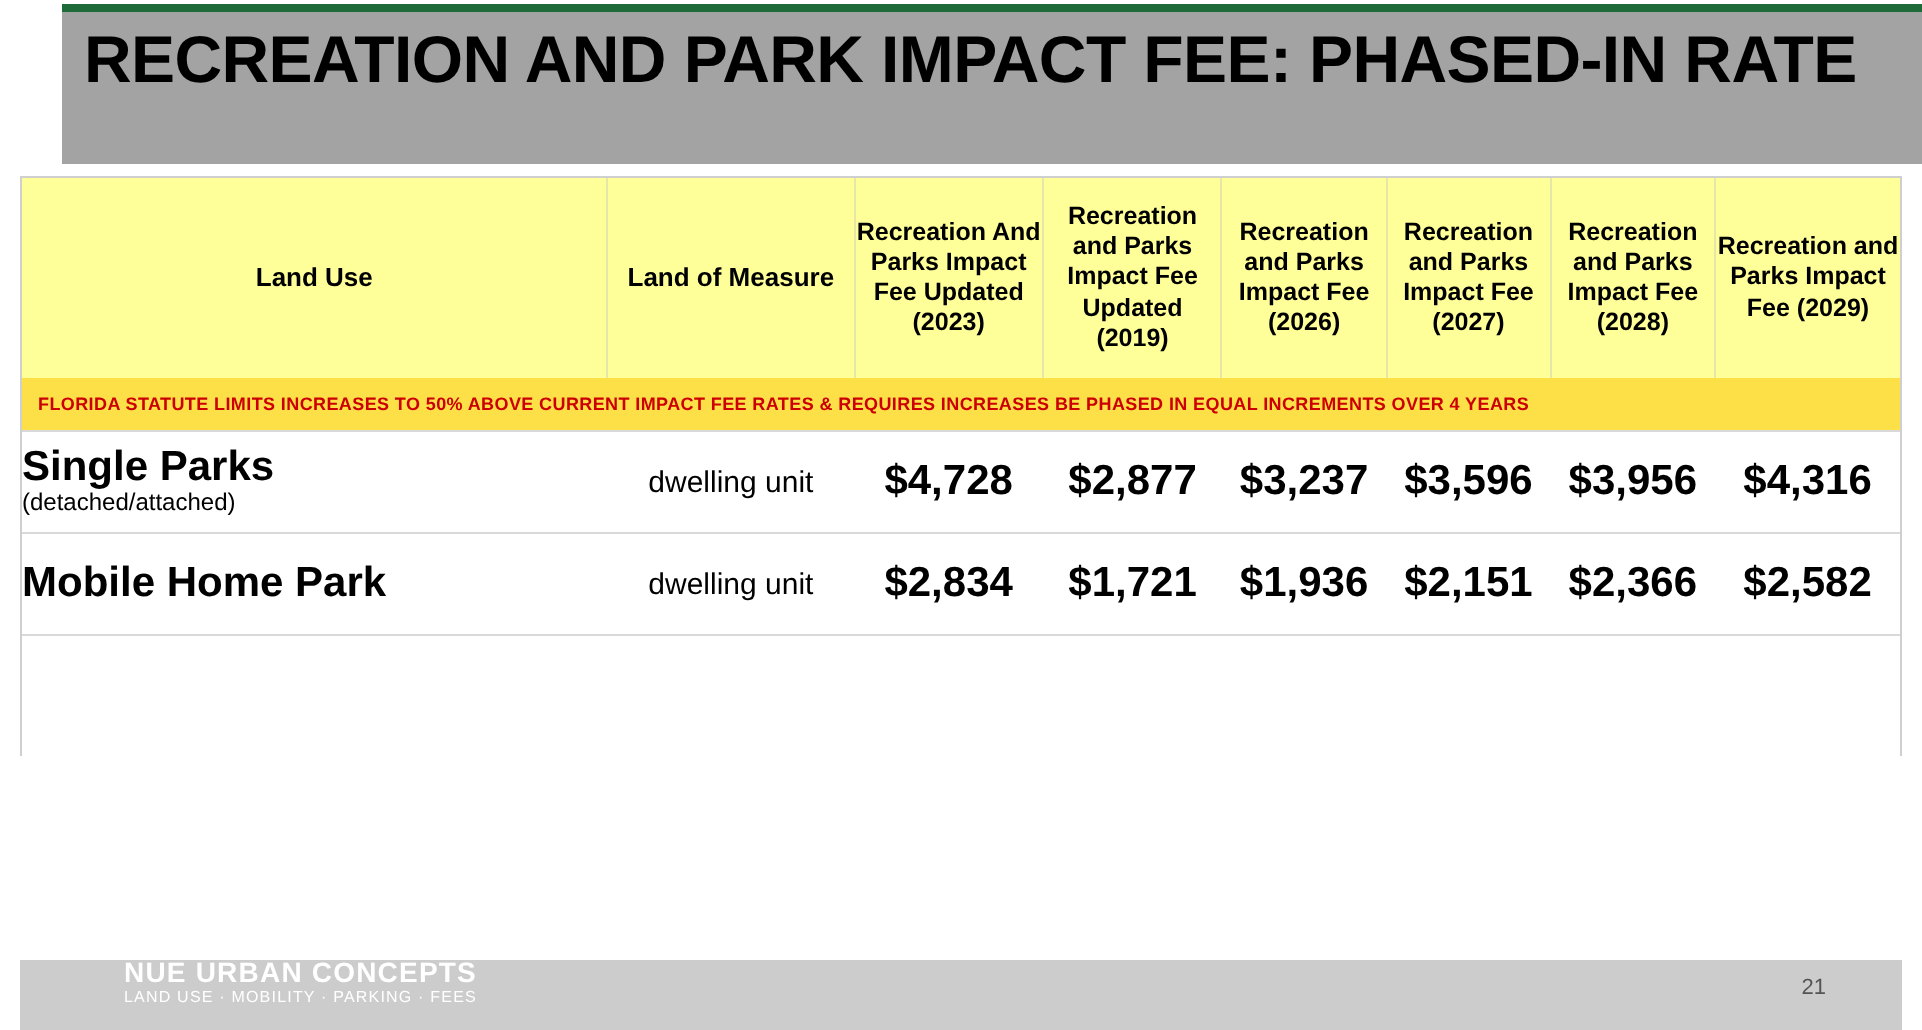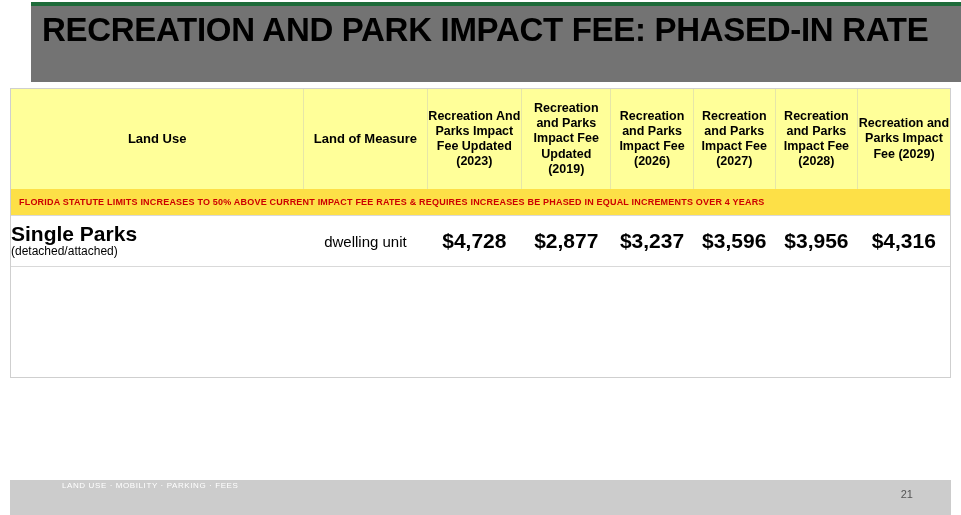--- a/index.html
+++ b/index.html
@@ -24,21 +24,21 @@
   .top-rule {
     position: absolute;
     left: 31px; top: 2px;
     width: 930px; height: 4px;
     background: #1e6b3a;
   }
   .title-band {
     position: absolute;
     left: 31px; top: 6px;
     width: 930px; height: 76px;
-    background: #737373;
+    background: #a3a3a3;
     display: flex;
     align-items: flex-start;
   }
   .title-text {
     font-size: 33px;
     font-weight: bold;
     line-height: 1.12;
     color: #000000;
     padding: 6px 0 0 11px;
     letter-spacing: -0.3px;
@@ -135,21 +135,21 @@
 
   .footer {
     position: absolute;
     left: 10px; top: 480px;
     width: 941px;
     height: 35px;
     background: #cccccc;
   }
   .footer-logo {
     position: absolute;
-    left: 62px; top: 465px;
+    left: 62px; top: 478px;
     color: #ffffff;
     font-family: "Liberation Sans", sans-serif;
   }
   .footer-logo .l1 {
     font-size: 14px;
     font-weight: bold;
     letter-spacing: 0.6px;
     display: block;
     line-height: 1.15;
   }
@@ -214,20 +214,33 @@
           <td class="unit">dwelling unit</td>
           <td class="val">$4,728</td>
           <td class="val">$2,877</td>
           <td class="val">$3,237</td>
           <td class="val">$3,596</td>
           <td class="val">$3,956</td>
           <td class="val">$4,316</td>
         </tr>
 
 
+        <tr class="datarow last">
+          <td class="landuse">
+            <span class="lu-main">Mobile Home Park</span>
+            <span class="lu-sub"></span>
+          </td>
+          <td class="unit">dwelling unit</td>
+          <td class="val">$2,834</td>
+          <td class="val">$1,721</td>
+          <td class="val">$1,936</td>
+          <td class="val">$2,151</td>
+          <td class="val">$2,366</td>
+          <td class="val">$2,582</td>
+        </tr>
 
         <tr class="blank-area">
           <td colspan="8"></td>
         </tr>
       </tbody>
     </table>
   </div>
 
   <div class="footer"></div>
   <div class="footer-logo">

